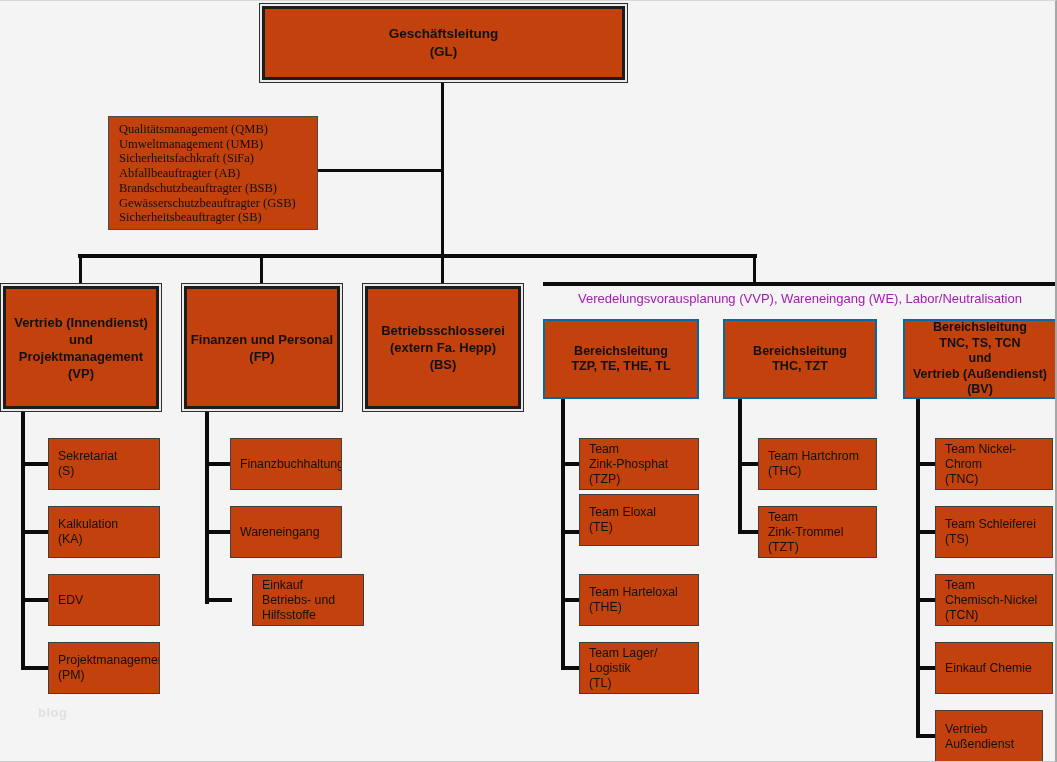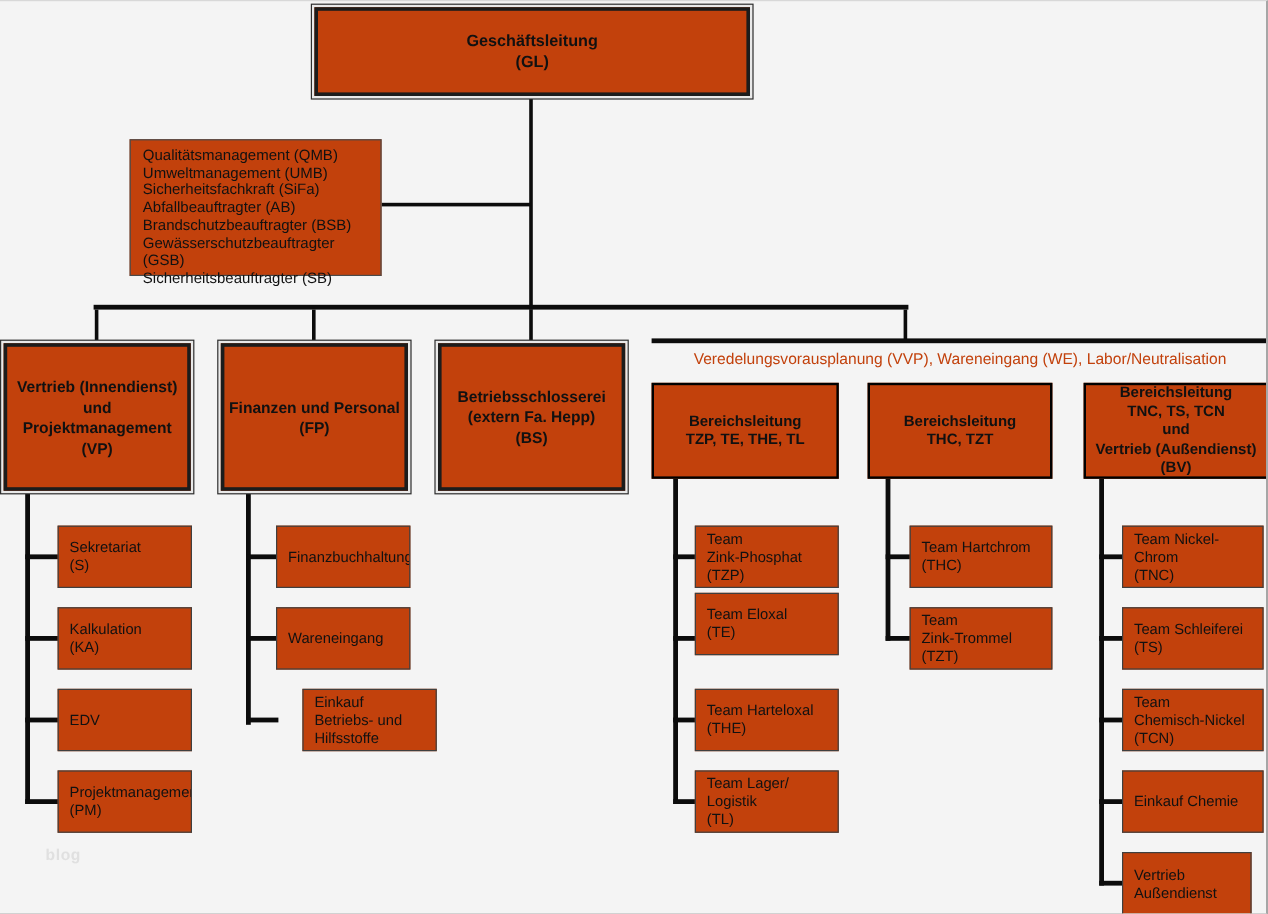--- a/index.html
+++ b/index.html
@@ -4,33 +4,33 @@
 <style>
   html,body{margin:0;padding:0;background:#e9e9e9;}
   .canvas{
     position:relative;width:1057px;height:762px;background:#f4f4f4;
     overflow:hidden;box-sizing:border-box;
     border-top:1px solid #d8d8d8;border-right:2px solid #a6a6a6;border-bottom:1px solid #c9c9c9;
     font-family:"Liberation Sans","DejaVu Sans",sans-serif;color:#111;
   }
   .box{position:absolute;background:#c2410c;box-sizing:border-box;}
   .dbl{border:3px solid #1c1c1c;box-shadow:0 0 0 2px #e9e9e9,0 0 0 3px #2e2e2e;}
-  .hd{border:2px solid #000000;}
+  .hd{border:2px solid #0369a1;}
   .parent{display:flex;align-items:center;justify-content:center;text-align:center;
     font-weight:bold;font-size:13px;line-height:17px;white-space:pre-line;}
   .parent-sm{display:flex;align-items:center;justify-content:center;text-align:center;
     font-weight:bold;font-size:12.5px;line-height:15.5px;white-space:pre-line;}
   .gl-box{font-size:13.5px;line-height:18px;}
   .child{border:1px solid #3f3f3f;font-size:12.3px;line-height:15px;
     display:flex;align-items:center;padding:2px 4px 2px 9px;white-space:pre-line;overflow:hidden;}
   .staff{border:1px solid #4a4a4a;font-size:12.5px;line-height:14.7px;
     padding:5px 4px 0 10px;white-space:pre-line;}
   .line{position:absolute;background:#0c0c0c;}
   .group-label{position:absolute;left:543px;top:290px;width:514px;text-align:center;
-    font-size:13px;color:#c2410c;}
+    font-size:13px;color:#a21caf;}
   .watermark{position:absolute;left:38px;top:704px;font-size:13px;font-weight:bold;
     letter-spacing:.5px;color:#e0e0e0;}
 </style>
 </head>
 <body>
 
 <div class="canvas">
 
   <div class="line" style="left:441px;top:79px;width:3px;height:178px;"></div>
   <div class="line" style="left:318px;top:168px;width:124px;height:3px;"></div>
@@ -66,21 +66,21 @@
 
   <div class="line" style="left:916px;top:461px;width:21px;height:4px;"></div>
   <div class="line" style="left:916px;top:529px;width:21px;height:4px;"></div>
   <div class="line" style="left:916px;top:597px;width:21px;height:4px;"></div>
   <div class="line" style="left:916px;top:665px;width:21px;height:4px;"></div>
   <div class="line" style="left:916px;top:733px;width:21px;height:4px;"></div>
 
   <div class="box dbl parent gl-box" style="left:262px;top:5px;width:363px;height:74px;">Geschäftsleitung
 (GL)</div>
 
-  <div class="box staff" style="left:108px;top:115px;width:210px;height:114px;">Qualitätsmanagement (QMB)
+  <div class="box staff" style="left:108px;top:115px;width:210px;height:114px;font-family:Liberation Serif, serif;">Qualitätsmanagement (QMB)
 Umweltmanagement (UMB)
 Sicherheitsfachkraft (SiFa)
 Abfallbeauftragter (AB)
 Brandschutzbeauftragter (BSB)
 Gewässerschutzbeauftragter (GSB)
 Sicherheitsbeauftragter (SB)</div>
 
   <div class="group-label">Veredelungsvorausplanung (VVP), Wareneingang (WE), Labor/Neutralisation</div>
 
   <div class="box dbl parent" style="left:3px;top:285px;width:156px;height:123px;">Vertrieb (Innendienst)

